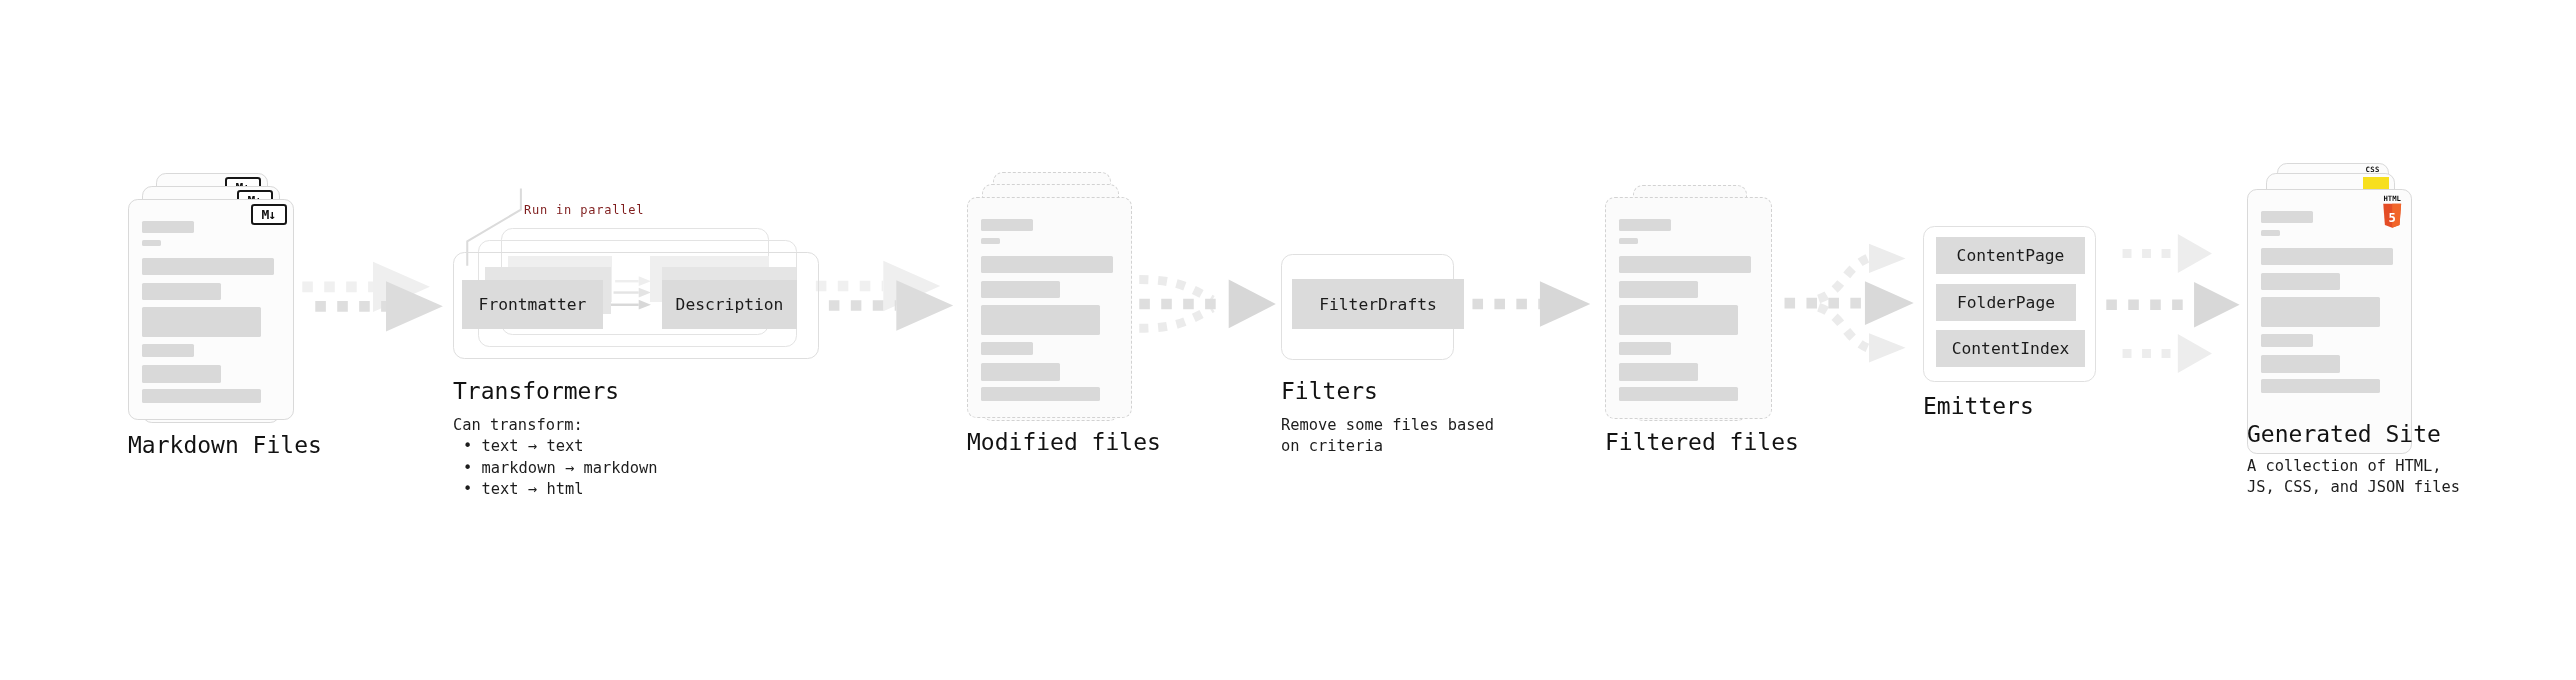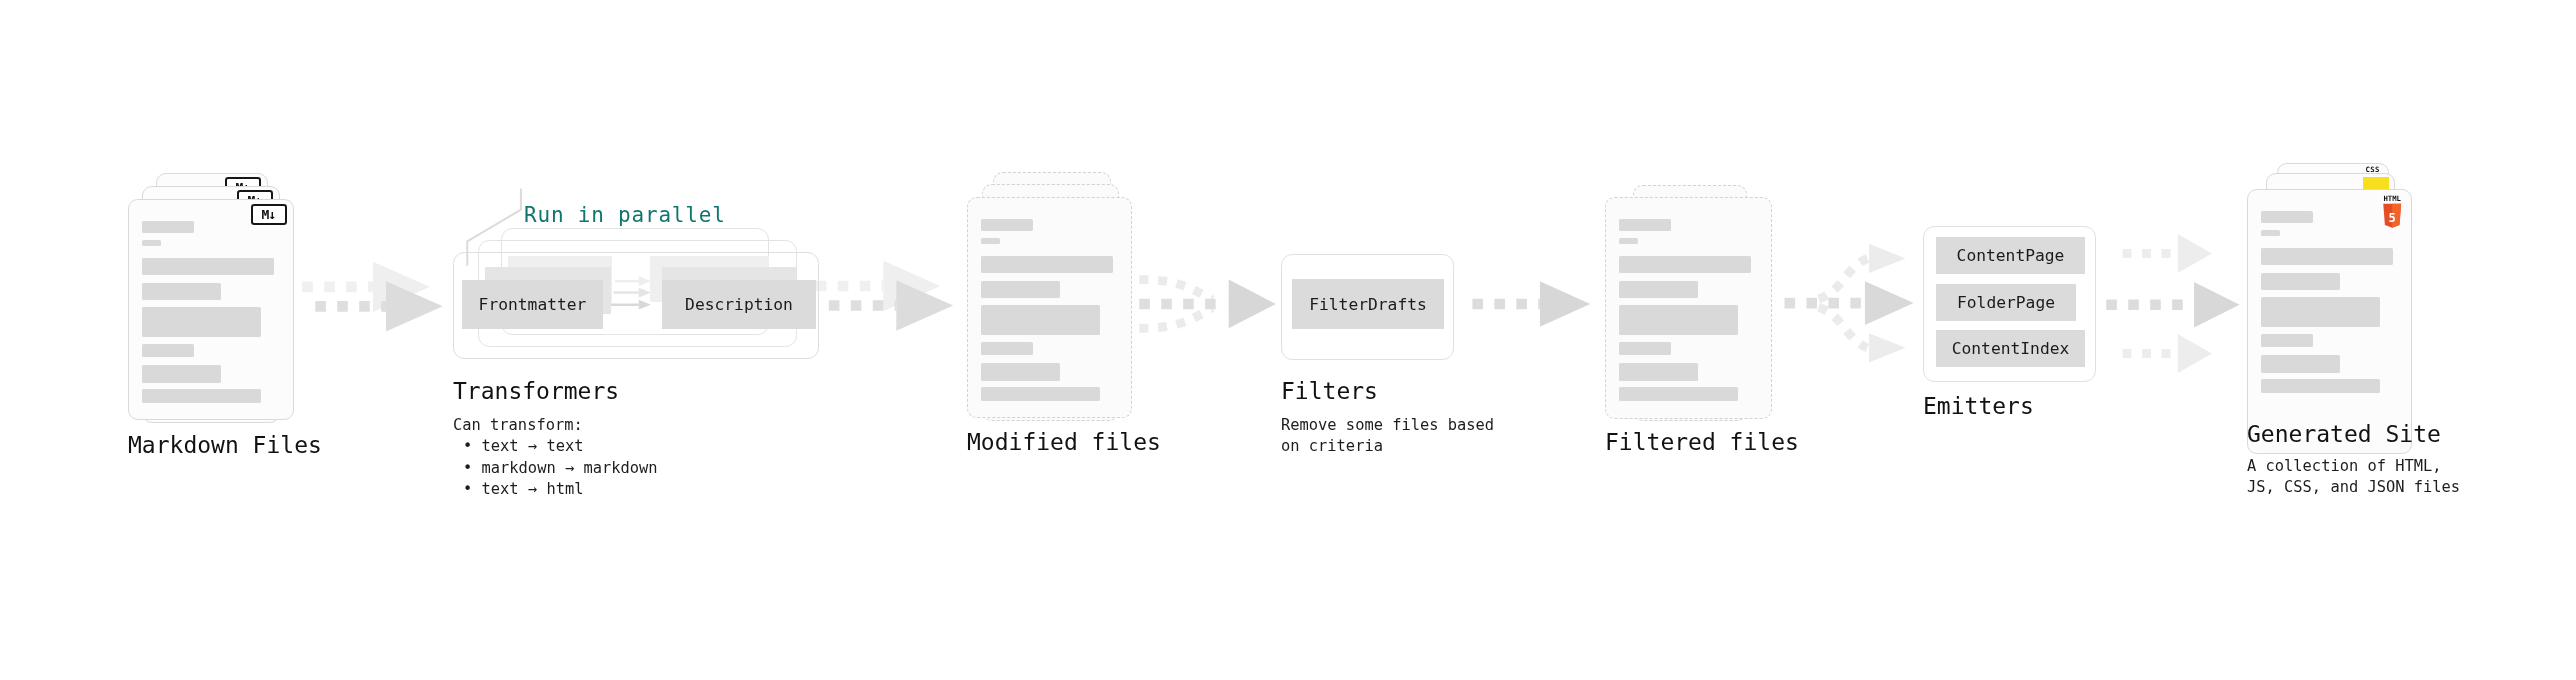--- a/index.html
+++ b/index.html
@@ -50,21 +50,21 @@
     position:absolute;background:#dbdbdb;border-radius:0;
     display:flex;align-items:center;justify-content:center;
     font-size:16.3px;color:#1b1b1b;white-space:nowrap;
   }
   .pill.ghost1{background:#e5e5e5;}
   .pill.ghost2{background:#efefef;}
 
   
   .title{position:absolute;font-size:23px;color:#121212;white-space:nowrap;font-weight:500;}
   .caption{position:absolute;font-size:15.4px;line-height:21px;color:#1d1d1d;white-space:pre-line;}
-  .annotation{position:absolute;font-size:21px;color:#0f766e;white-space:nowrap;letter-spacing:0.8px;}
+  .annotation{position:absolute;font-size:12px;color:#7f1d1d;white-space:nowrap;letter-spacing:0.8px;}
 </style>
 </head>
 <body>
 
 <div class="canvas">
 
   <svg class="arrows" width="2576" height="681" viewBox="0 0 3170 838">
 
     <g>
       <line x1="372" y1="353" x2="459" y2="353" stroke="#f0f0f0" stroke-width="13" stroke-dasharray="13 14"></line>
@@ -146,21 +146,21 @@
   <div class="box" style="left:501px;top:228px;width:268px;height:107px"></div>
   <div class="box" style="left:478px;top:240px;width:319px;height:107px"></div>
   <div class="box front" style="left:453px;top:252px;width:366px;height:107px"></div>
 
   <div class="pill ghost2" style="left:508px;top:256px;width:104px;height:46px"></div>
   <div class="pill ghost1" style="left:485px;top:267px;width:126px;height:47px"></div>
   <div class="pill" style="left:462px;top:280px;width:141px;height:49px">Frontmatter</div>
 
   <div class="pill ghost2" style="left:650px;top:256px;width:119px;height:46px"></div>
   <div class="pill ghost1" style="left:662px;top:267px;width:134px;height:47px"></div>
-  <div class="pill" style="left:662px;top:280px;width:154px;height:49px">Description</div>
+  <div class="pill" style="left:662px;top:280px;width:135px;height:49px">Description</div>
 
   <div class="annotation" style="left:524px;top:203px">Run in parallel</div>
   <div class="title" style="left:453px;top:378px">Transformers</div>
   <div class="caption" style="left:453px;top:415px">Can transform:</div>
   <div class="caption" style="left:463px;top:436px">• text → text</div>
   <div class="caption" style="left:463px;top:458px">• markdown → markdown</div>
   <div class="caption" style="left:463px;top:479px">• text → html</div>
 
   <div class="sheet dashed" style="left:993px;top:172px;width:118px;height:237px"></div>
   <div class="sheet dashed" style="left:982px;top:184px;width:137px;height:237px"></div>
@@ -172,21 +172,21 @@
         <i class="b4"></i>
         <i class="b5"></i>
         <i class="b6"></i>
         <i class="b7"></i>
         <i class="b8"></i>
       </div>
   </div>
   <div class="title" style="left:967px;top:429px">Modified files</div>
 
   <div class="box filled" style="left:1281px;top:254px;width:173px;height:106px"></div>
-  <div class="pill" style="left:1292px;top:279px;width:152px;height:50px">FilterDrafts</div>
+  <div class="pill" style="left:1292px;top:279px;width:172px;height:50px">FilterDrafts</div>
   <div class="title" style="left:1281px;top:378px">Filters</div>
   <div class="caption" style="left:1281px;top:415px">Remove some files based
 on criteria</div>
 
   <div class="sheet dashed" style="left:1633px;top:185px;width:114px;height:236px"></div>
   <div class="sheet dashed" style="left:1605px;top:197px;width:167px;height:222px">
     <div class="bars">
         <i class="b1"></i>
         <i class="b2"></i>
         <i class="b3"></i>

